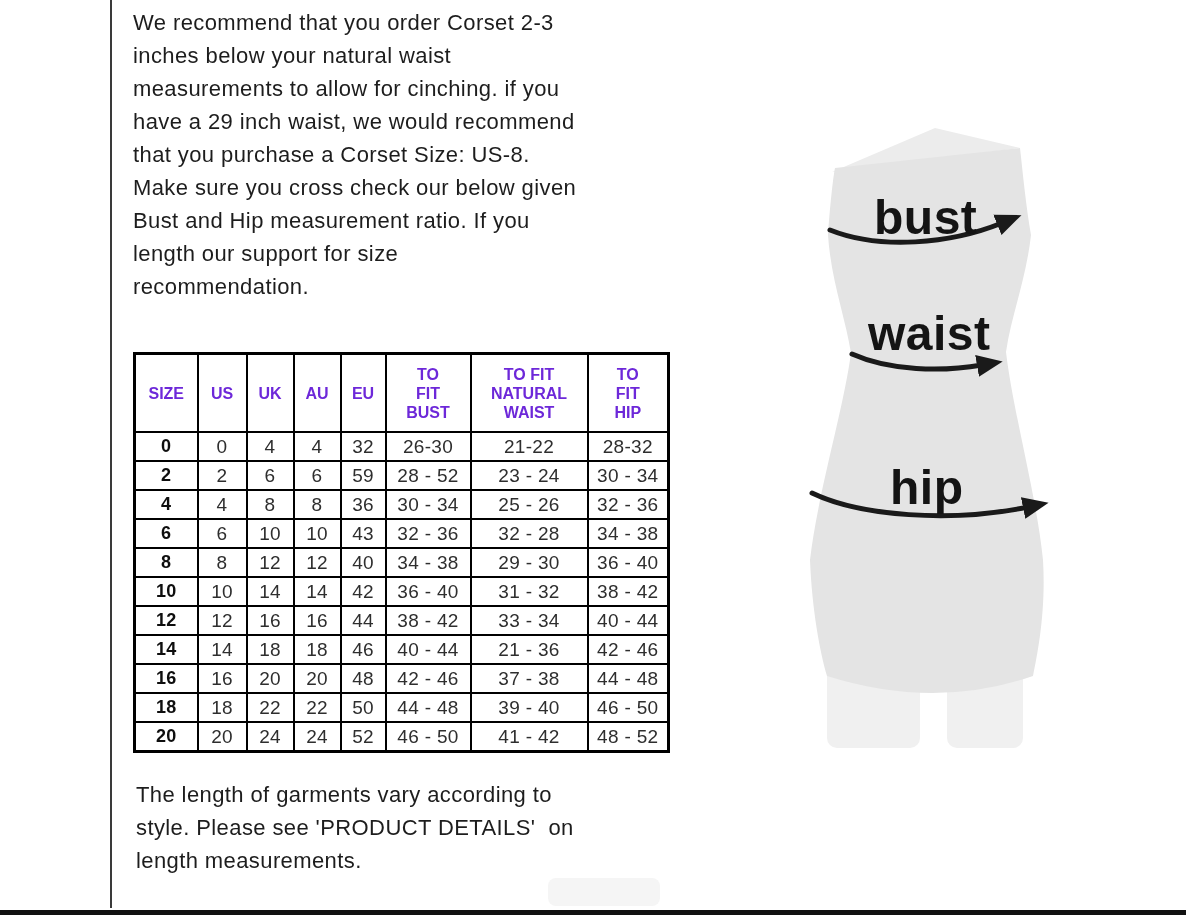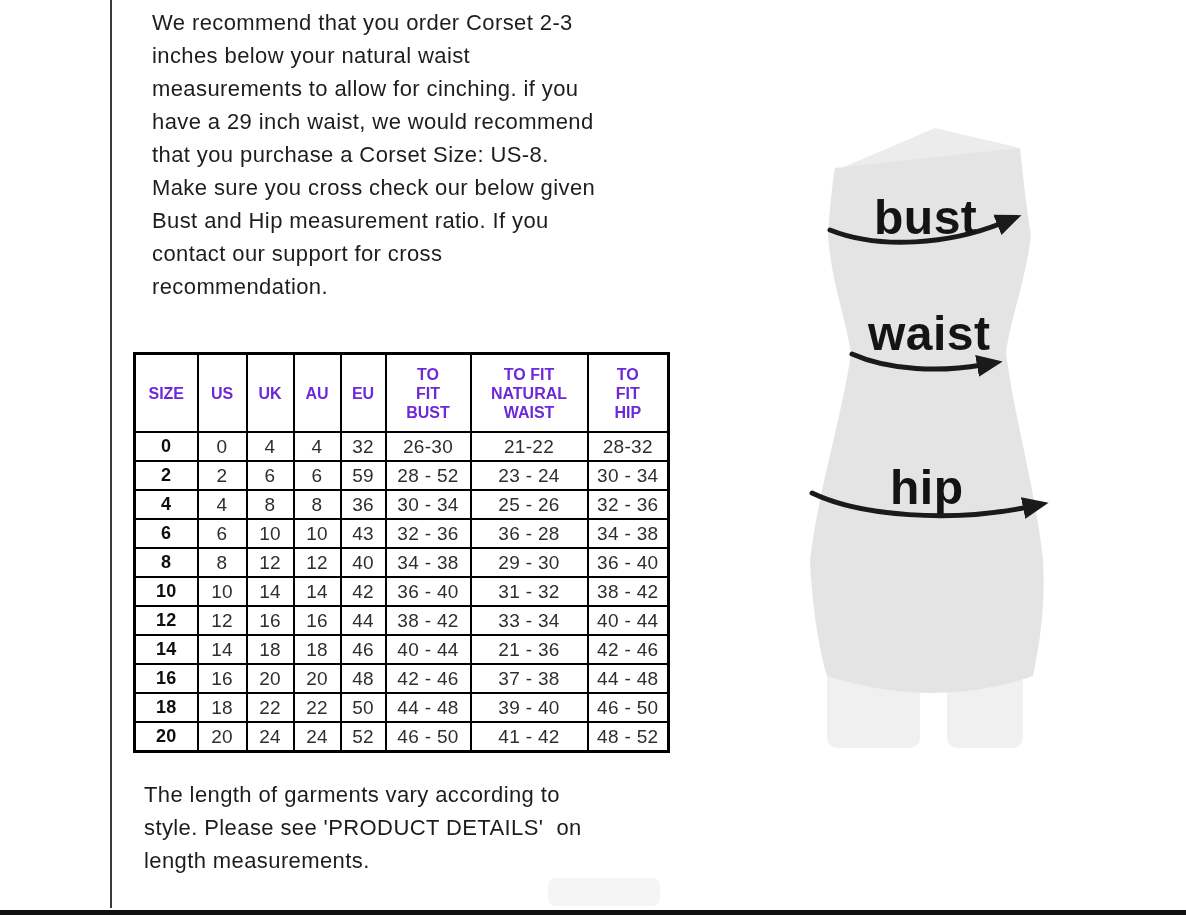--- a/index.html
+++ b/index.html
@@ -1,22 +1,22 @@
 <!DOCTYPE html>
 <html><head>
 <meta charset="utf-8">
 <style>
   html,body{margin:0;padding:0;background:#fff;}
   .page{
     position:relative;width:1186px;height:915px;background:#ffffff;overflow:hidden;
     font-family:"Liberation Sans",sans-serif;color:#1f1f1f;
   }
   .vline{position:absolute;left:110px;top:0;width:2px;height:908px;background:#3a3a3a;}
-  .intro{position:absolute;left:133px;top:6px;margin-left:19px;}
-  .footer{position:absolute;left:144px;top:778px;}
+  .intro{position:absolute;left:133px;top:6px;}
+  .footer{position:absolute;left:136px;top:778px;}
   .tline{
     font-size:22px;line-height:33px;letter-spacing:0.4px;
     white-space:pre;color:#1d1d1d;
   }
   .size-table{
     position:absolute;left:133px;top:352px;border-collapse:collapse;
     border:3px solid #000;table-layout:fixed;
   }
   .size-table th,.size-table td{
     border:2px solid #000;text-align:center;vertical-align:middle;padding:0;
@@ -50,21 +50,21 @@
   <div class="vline"></div>
 
   <div class="intro">
     <div class="tline">We recommend that you order Corset 2-3</div>
     <div class="tline">inches below your natural waist</div>
     <div class="tline">measurements to allow for cinching. if you</div>
     <div class="tline">have a 29 inch waist, we would recommend</div>
     <div class="tline">that you purchase a Corset Size: US-8.</div>
     <div class="tline">Make sure you cross check our below given</div>
     <div class="tline">Bust and Hip measurement ratio. If you</div>
-    <div class="tline">contact our support for cross</div>
+    <div class="tline">length our support for size</div>
     <div class="tline">recommendation.</div>
   </div>
 
   <table class="size-table">
     <colgroup>
       <col class="c1">
         <col class="c2">
         <col class="c3">
         <col class="c4">
       <col class="c5">
@@ -121,21 +121,21 @@
           <td>25 - 26</td>
           <td>32 - 36</td>
         </tr>
         <tr>
           <td>6</td>
           <td>6</td>
           <td>10</td>
           <td>10</td>
           <td>43</td>
           <td>32 - 36</td>
-          <td>36 - 28</td>
+          <td>32 - 28</td>
           <td>34 - 38</td>
         </tr>
         <tr>
           <td>8</td>
           <td>8</td>
           <td>12</td>
           <td>12</td>
           <td>40</td>
           <td>34 - 38</td>
           <td>29 - 30</td>

